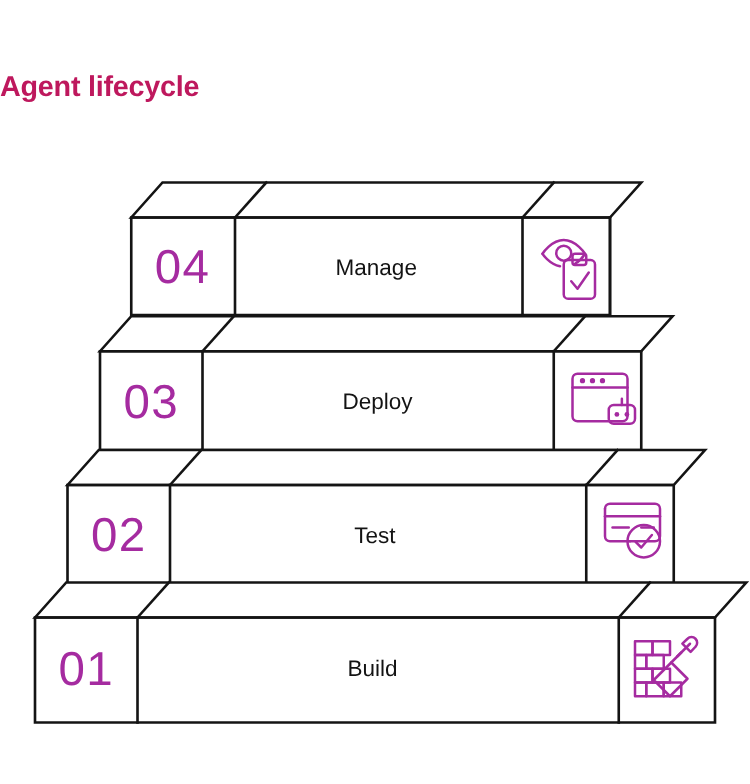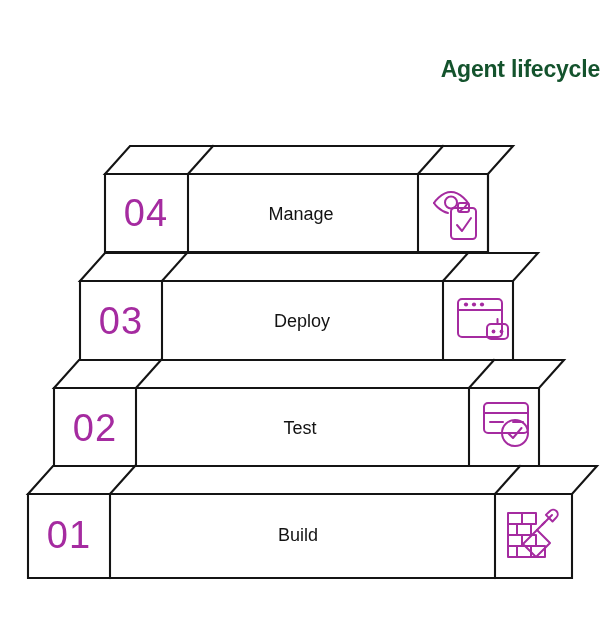--- a/index.html
+++ b/index.html
@@ -18,24 +18,24 @@
   #diagram-root {
     position: relative;
     width: 600px;
     height: 627px;
   }
   .page-title {
     position: absolute;
     top: 56px;
     left: 0;
     width: 600px;
-    text-align: right;
+    text-align: left;
     font-size: 23px;
     font-weight: bold;
-    color: #14532d;
+    color: #be185d;
     letter-spacing: -0.2px;
     font-family: "Liberation Sans", sans-serif;
   }
   svg.stairs {
     position: absolute;
     top: 0;
     left: 0;
     width: 600px;
     height: 627px;
   }

